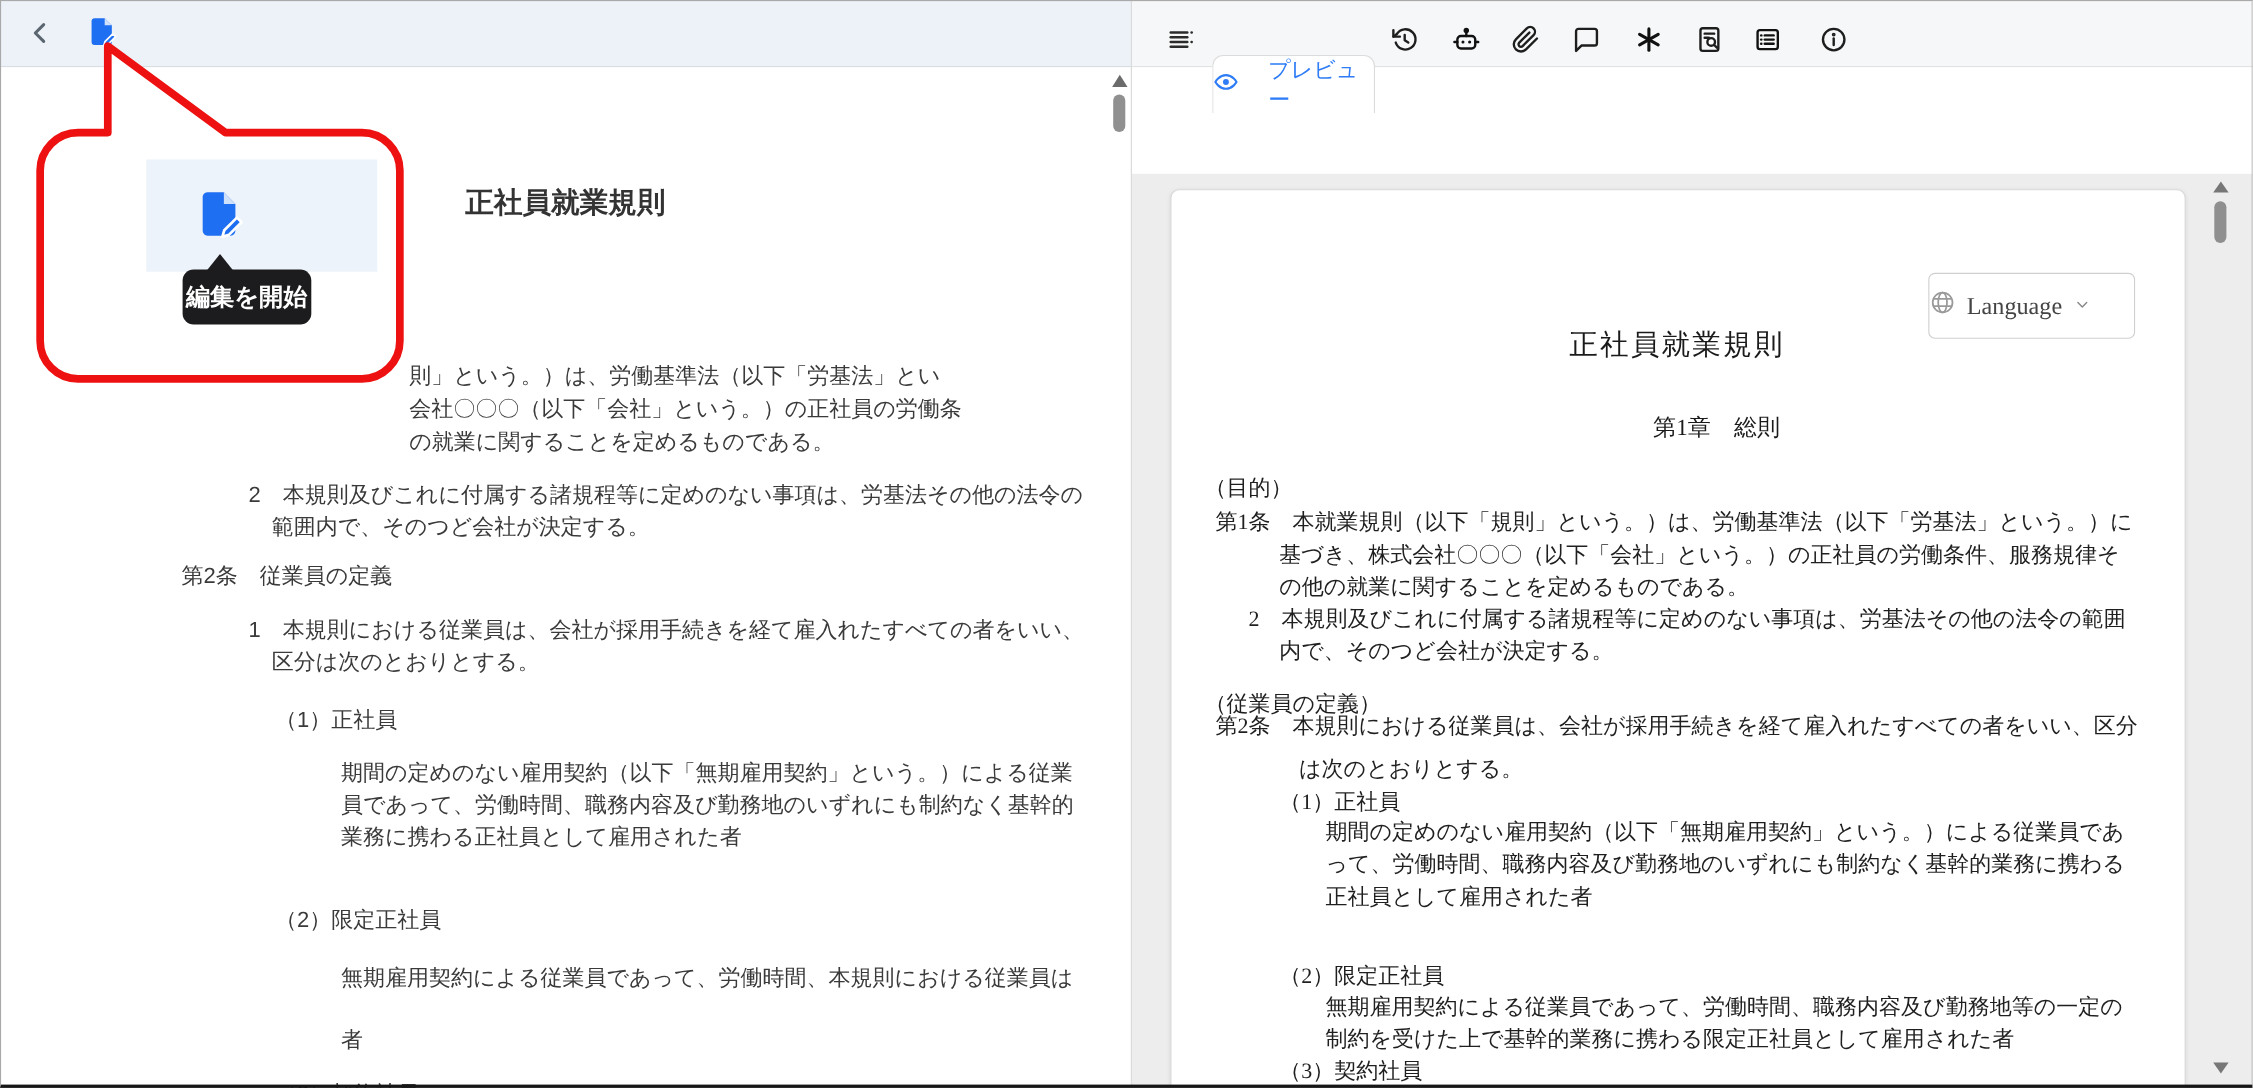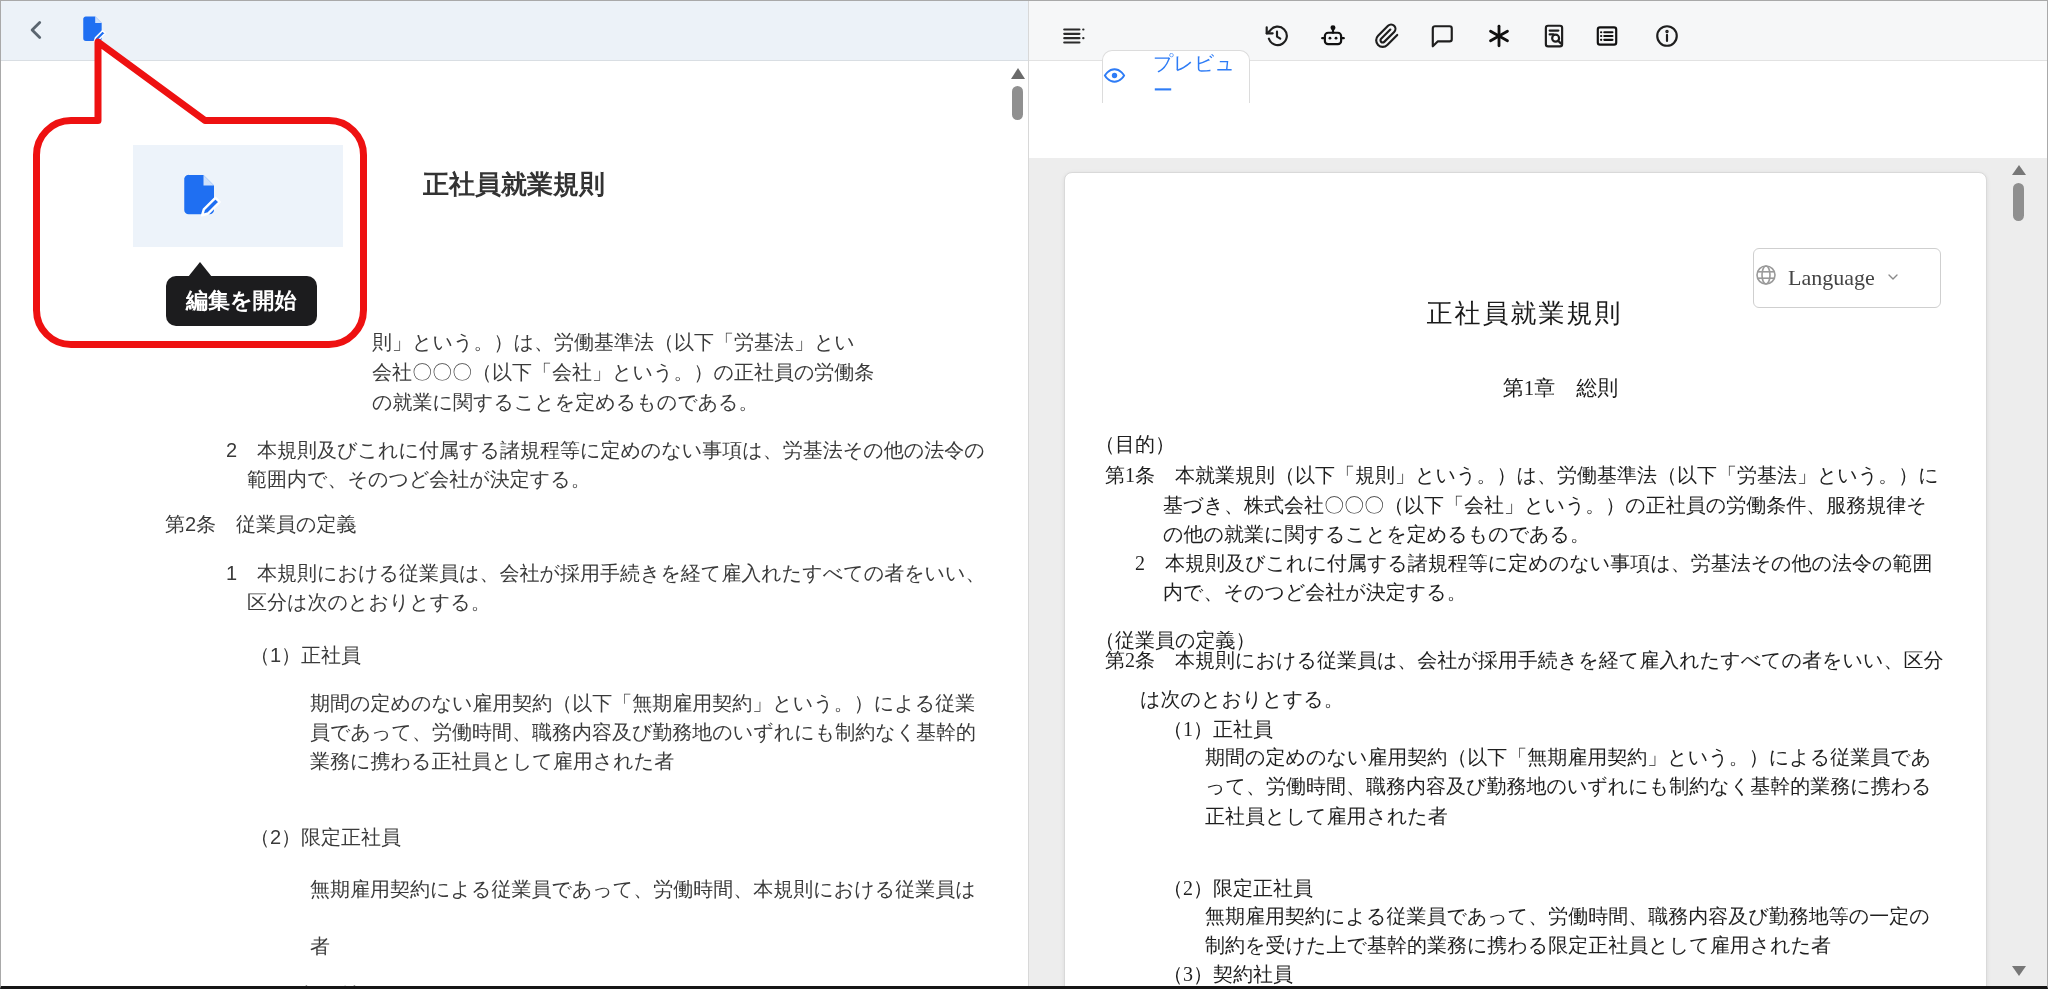--- a/index.html
+++ b/index.html
@@ -23,21 +23,21 @@
            border-left:7px solid transparent;border-right:7px solid transparent;
            border-bottom:11px solid #6b6b6b;z-index:3;}
   .sb-th-l{position:absolute;left:1012px;top:86px;width:11px;height:34px;background:#909090;
            border-radius:6px;z-index:3;}
 
   
   .callout-svg{position:absolute;left:0;top:0;z-index:5;pointer-events:none;}
   .zoom-panel{position:absolute;left:133px;top:145px;width:210px;height:102px;background:#edf3fa;z-index:6;}
   .zoom-icon{position:absolute;left:46px;top:26px;width:42px;height:48px;overflow:visible;}
   .tooltip{position:absolute;left:166px;top:245px;background:#1c1c1e;color:#fff;font-weight:bold;
-           font-size:22px;padding:10px 20px;border-radius:10px;z-index:7;white-space:nowrap;margin-top:31px;}
+           font-size:22px;padding:10px 3px;border-radius:10px;z-index:7;white-space:nowrap;}
   .tooltip:before{content:"";position:absolute;top:-14px;left:22px;width:0;height:0;
            border-left:12px solid transparent;border-right:12px solid transparent;
            border-bottom:15px solid #1c1c1e;}
 
   
   .divider{position:absolute;left:1028px;top:0;width:1px;height:989px;background:#d8d8d8;z-index:4;}
 
   
   .rp-header{position:absolute;left:1029px;top:0;width:1019px;height:60px;background:#f6f7f8;
              border-bottom:1px solid #e2e2e2;z-index:2;}
@@ -258,21 +258,21 @@
   <div class="rp-chapter">第1章　総則</div>
 
   <div class="rl" style="left:1095px;top:432px">（目的）</div>
   <div class="rl" style="left:1105px;top:463px">第1条　本就業規則（以下「規則」という。）は、労働基準法（以下「労基法」という。）に</div>
   <div class="rl" style="left:1163px;top:493px">基づき、株式会社〇〇〇（以下「会社」という。）の正社員の労働条件、服務規律そ</div>
   <div class="rl" style="left:1163px;top:522px">の他の就業に関することを定めるものである。</div>
   <div class="rl" style="left:1135px;top:551px">2　本規則及びこれに付属する諸規程等に定めのない事項は、労基法その他の法令の範囲</div>
   <div class="rl" style="left:1163px;top:580px">内で、そのつど会社が決定する。</div>
   <div class="rl" style="left:1095px;top:628px">（従業員の定義）</div>
   <div class="rl" style="left:1105px;top:648px">第2条　本規則における従業員は、会社が採用手続きを経て雇入れたすべての者をいい、区分</div>
-  <div class="rl" style="left:1140px;top:687px">は次のとおりとする。</div>
+  <div class="rl" style="left:1181px;top:687px">は次のとおりとする。</div>
   <div class="rl" style="left:1163px;top:717px">（1）正社員</div>
   <div class="rl" style="left:1205px;top:745px">期間の定めのない雇用契約（以下「無期雇用契約」という。）による従業員であ</div>
   <div class="rl" style="left:1205px;top:774px">って、労働時間、職務内容及び勤務地のいずれにも制約なく基幹的業務に携わる</div>
   <div class="rl" style="left:1205px;top:804px">正社員として雇用された者</div>
   <div class="rl" style="left:1163px;top:876px">（2）限定正社員</div>
   <div class="rl" style="left:1205px;top:904px">無期雇用契約による従業員であって、労働時間、職務内容及び勤務地等の一定の</div>
   <div class="rl" style="left:1205px;top:933px">制約を受けた上で基幹的業務に携わる限定正社員として雇用された者</div>
   <div class="rl" style="left:1163px;top:962px">（3）契約社員</div>
 
   <div class="sb-up-r"></div>

